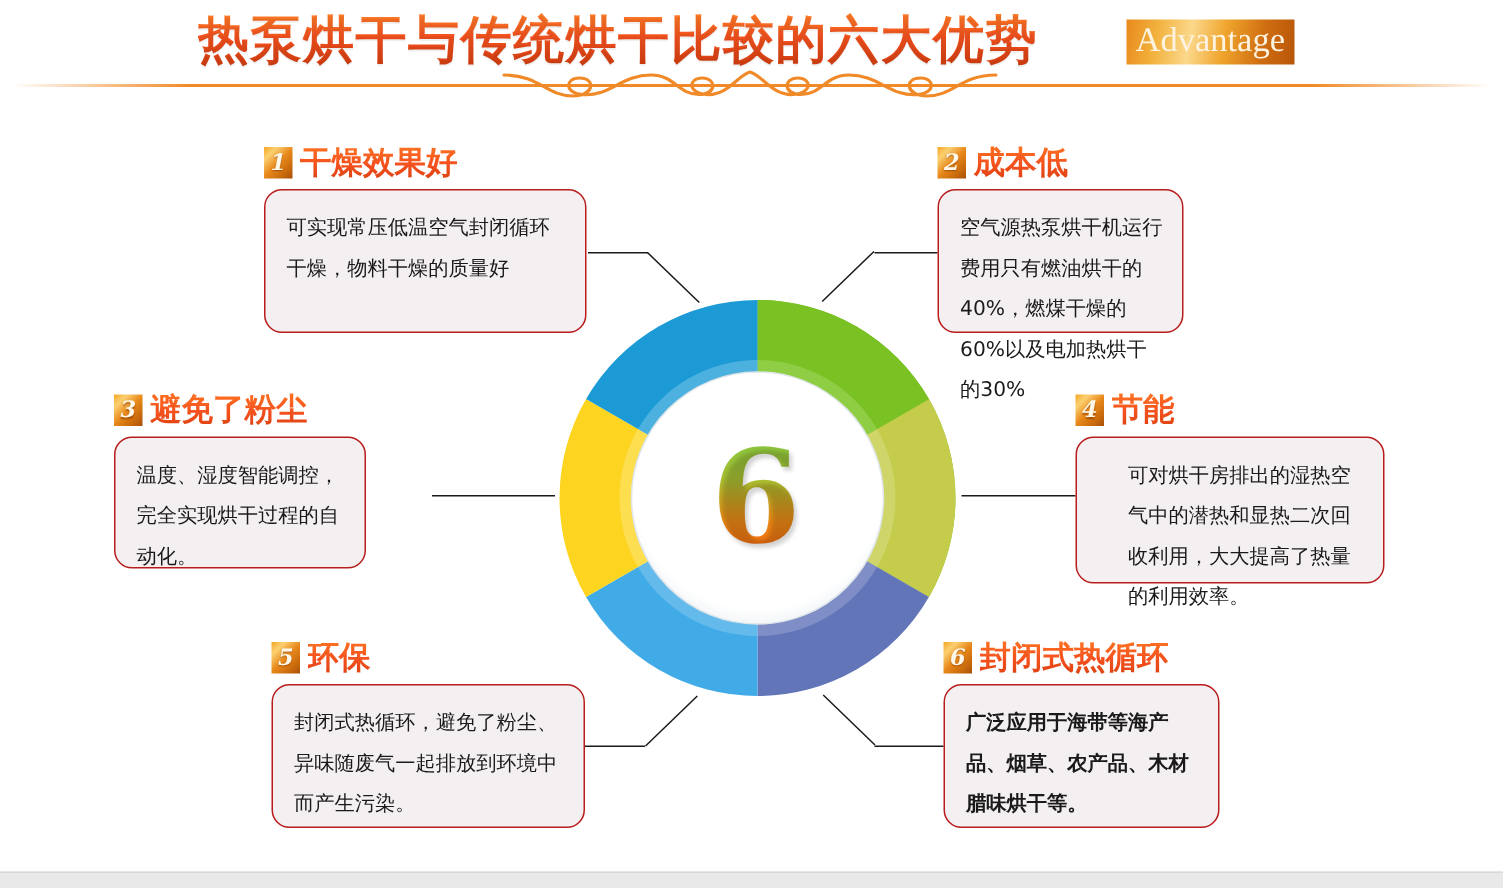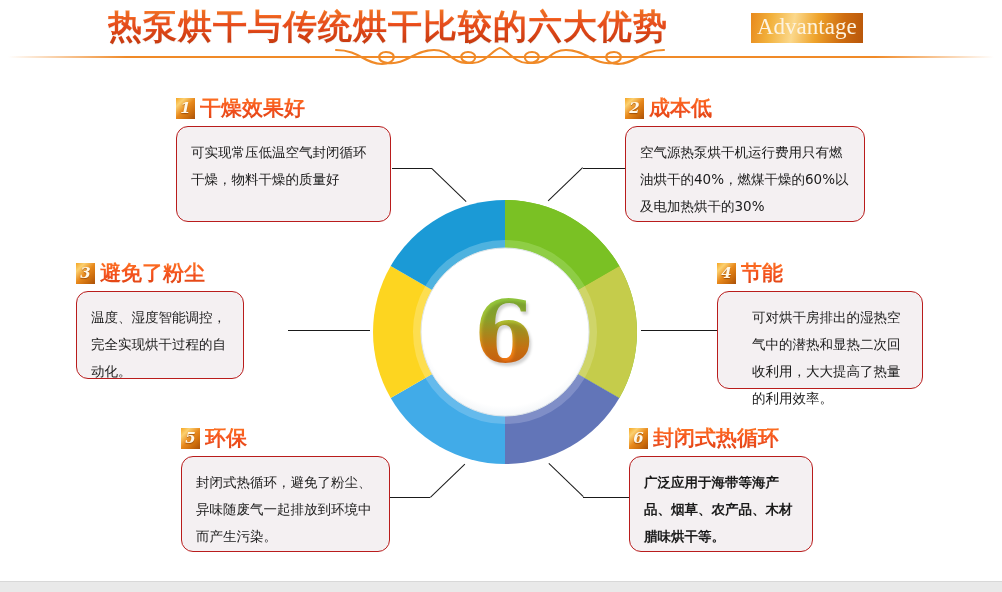--- a/index.html
+++ b/index.html
@@ -17,21 +17,21 @@
   }
 
   
   #title-area {
     position: absolute;
     left: 0; top: 0;
     width: 1002px; height: 70px;
   }
   #main-title {
     position: absolute;
-    left: 108px; top: 4px;
+    left: 132px; top: 4px;
     font-size: 34px;
     font-weight: bold;
     letter-spacing: 1px;
     color: #ef5a15;
     background: linear-gradient(180deg, #ff8a2b 0%, #f4511e 45%, #c7380d 100%);
     -webkit-background-clip: text;
     background-clip: text;
     -webkit-text-fill-color: transparent;
     font-family: "DejaVu Sans", "Liberation Sans", sans-serif;
     white-space: nowrap;
@@ -149,21 +149,21 @@
     font-family: "DejaVu Sans", "Liberation Sans", sans-serif;
     font-size: 13.5px;
     line-height: 27px;
     color: #1a1a1a;
   }
 
   
   #item-1 { left: 176px; top: 94px; }
   #item-1 .item-box { width: 215px; height: 96px; }
   #item-2 { left: 625px; top: 94px; }
-  #item-2 .item-box { width: 240px; height: 96px; }
+  #item-2 .item-box { width: 164px; height: 96px; }
   #item-3 { left: 76px; top: 259px; }
   #item-3 .item-box { width: 168px; height: 88px; }
   #item-4 { left: 717px; top: 259px; }
   #item-4 .item-box { width: 206px; height: 98px; padding-left: 34px; }
   #item-5 { left: 181px; top: 424px; }
   #item-5 .item-box { width: 209px; height: 96px; }
   #item-6 { left: 629px; top: 424px; }
   #item-6 .item-box { width: 184px; height: 96px; font-weight: bold; }
 
   #bottom-band {

